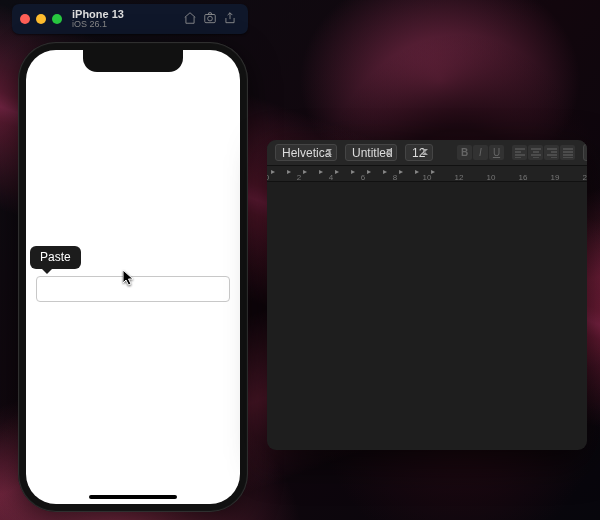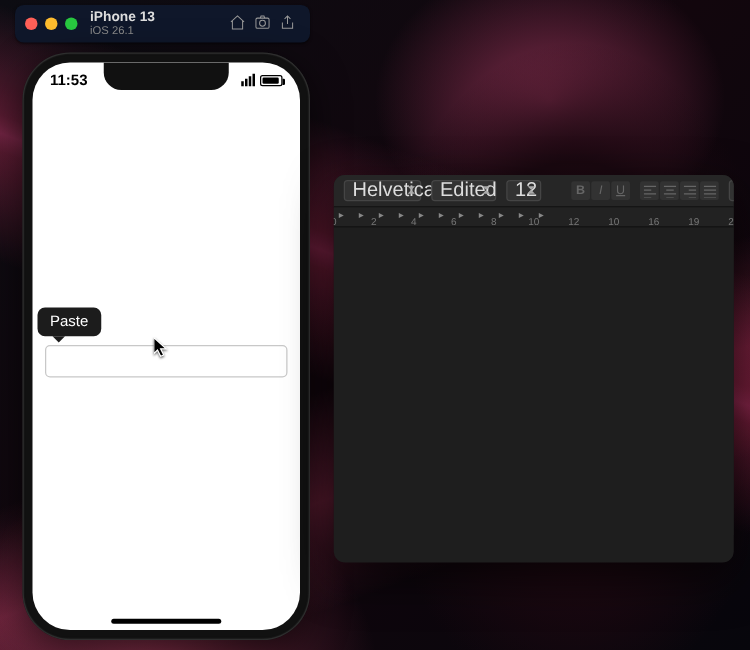--- a/index.html
+++ b/index.html
@@ -94,21 +94,21 @@
     height:22px; background:#2f2f2f; display:flex; align-items:center; padding:0 8px; gap:8px;
   }
   #te-traffic{display:flex; gap:6px;}
   #te-traffic span{width:10px;height:10px;border-radius:50%;background:#4a4a4a;display:block;}
   #te-title{flex:1; text-align:center; color:#9a9a9a; font-size:11px; display:flex; justify-content:center; gap:5px; align-items:center;}
   #te-title .doc-ico{width:9px;height:11px;border:1px solid #777;border-radius:1px;position:relative;}
   #te-title .edited{color:#777;}
   #te-toolbar{
     height:26px; background:#262626; display:flex; align-items:center; gap:8px; padding:0 8px; border-bottom:1px solid #111;
   }
-  .te-sel{ background:#323232; border:1px solid #454545; color:#ddd; border-radius:3px; padding:1px 14px 1px 6px; font-size:16px; position:relative; height:17px; line-height:14px;}
+  .te-sel{ background:#323232; border:1px solid #454545; color:#ddd; border-radius:3px; padding:1px 14px 1px 6px; font-size:12px; position:relative; height:17px; line-height:14px;}
   .te-sel::after{content:"";position:absolute;right:4px;top:4px;border-left:3px solid transparent;border-right:3px solid transparent;border-top:3px solid #aaa;border-bottom:3px solid #aaa;height:0;}
   .te-sel.size{width:28px;}
   .swatch{width:14px;height:14px;border-radius:2px;}
   .swatch.white{background:#fff;} .swatch.none{background:#333;position:relative;}
   .swatch.none::after{content:"";position:absolute;left:1px;right:1px;top:6px;height:1px;background:#c33;transform:rotate(-45deg);}
   .tb-group{display:flex;gap:1px;}
   .tb-btn{width:15px;height:15px;border-radius:2px;background:#323232;color:#666;font-size:10px;display:flex;align-items:center;justify-content:center;}
   .tb-btn svg{width:10px;height:10px;fill:#666;}
   .te-num{width:24px;}
   #te-ruler{
@@ -153,34 +153,20 @@
   <div class="sim-ico">
     <svg viewBox="0 0 24 24">
         <path d="M12 3 V14 M8 7 L12 3 L16 7 M5 12 V20 H19 V12"></path>
       </svg>
   </div>
 </div>
 
 <div id="phone">
   <div id="screen">
     <div id="notch"></div>
-    <div id="statusbar">
-      <span>11:53</span>
-      <div class="status-right">
-        <span class="sig">
-            <i></i>
-            <i></i>
-            <i></i>
-            <i></i>
-          </span>
-        <span class="batt">
-            <i></i>
-          </span>
-      </div>
-    </div>
 
     <div id="callout">
       <span>Paste</span>
     </div>
 
     <div id="app-body">
       <div id="input-row">
         <input id="textfield" type="text" placeholder="" style="">
       </div>
     </div>
@@ -192,21 +178,21 @@
 <div id="cursor">
   <svg viewBox="0 0 12 16">
       <path d="M0 0 L0 13 L3 10 L5.5 15 L8 14 L5.5 9 L10 9 Z" fill="#000" stroke="#fff" stroke-width="1"></path>
     </svg>
 </div>
 
 <div id="te">
 
   <div id="te-toolbar">
     <div class="te-sel" style="width:62px">Helvetica</div>
-    <div class="te-sel" style="width:52px">Edited</div>
+    <div class="te-sel" style="width:52px">Untitled</div>
     <div class="te-sel size">12</div>
     <div class="swatch white"></div>
     <div class="swatch none"></div>
     <div class="tb-group">
       <div class="tb-btn">
           <b>B</b>
         </div>
       <div class="tb-btn">
           <i>I</i>
         </div>

